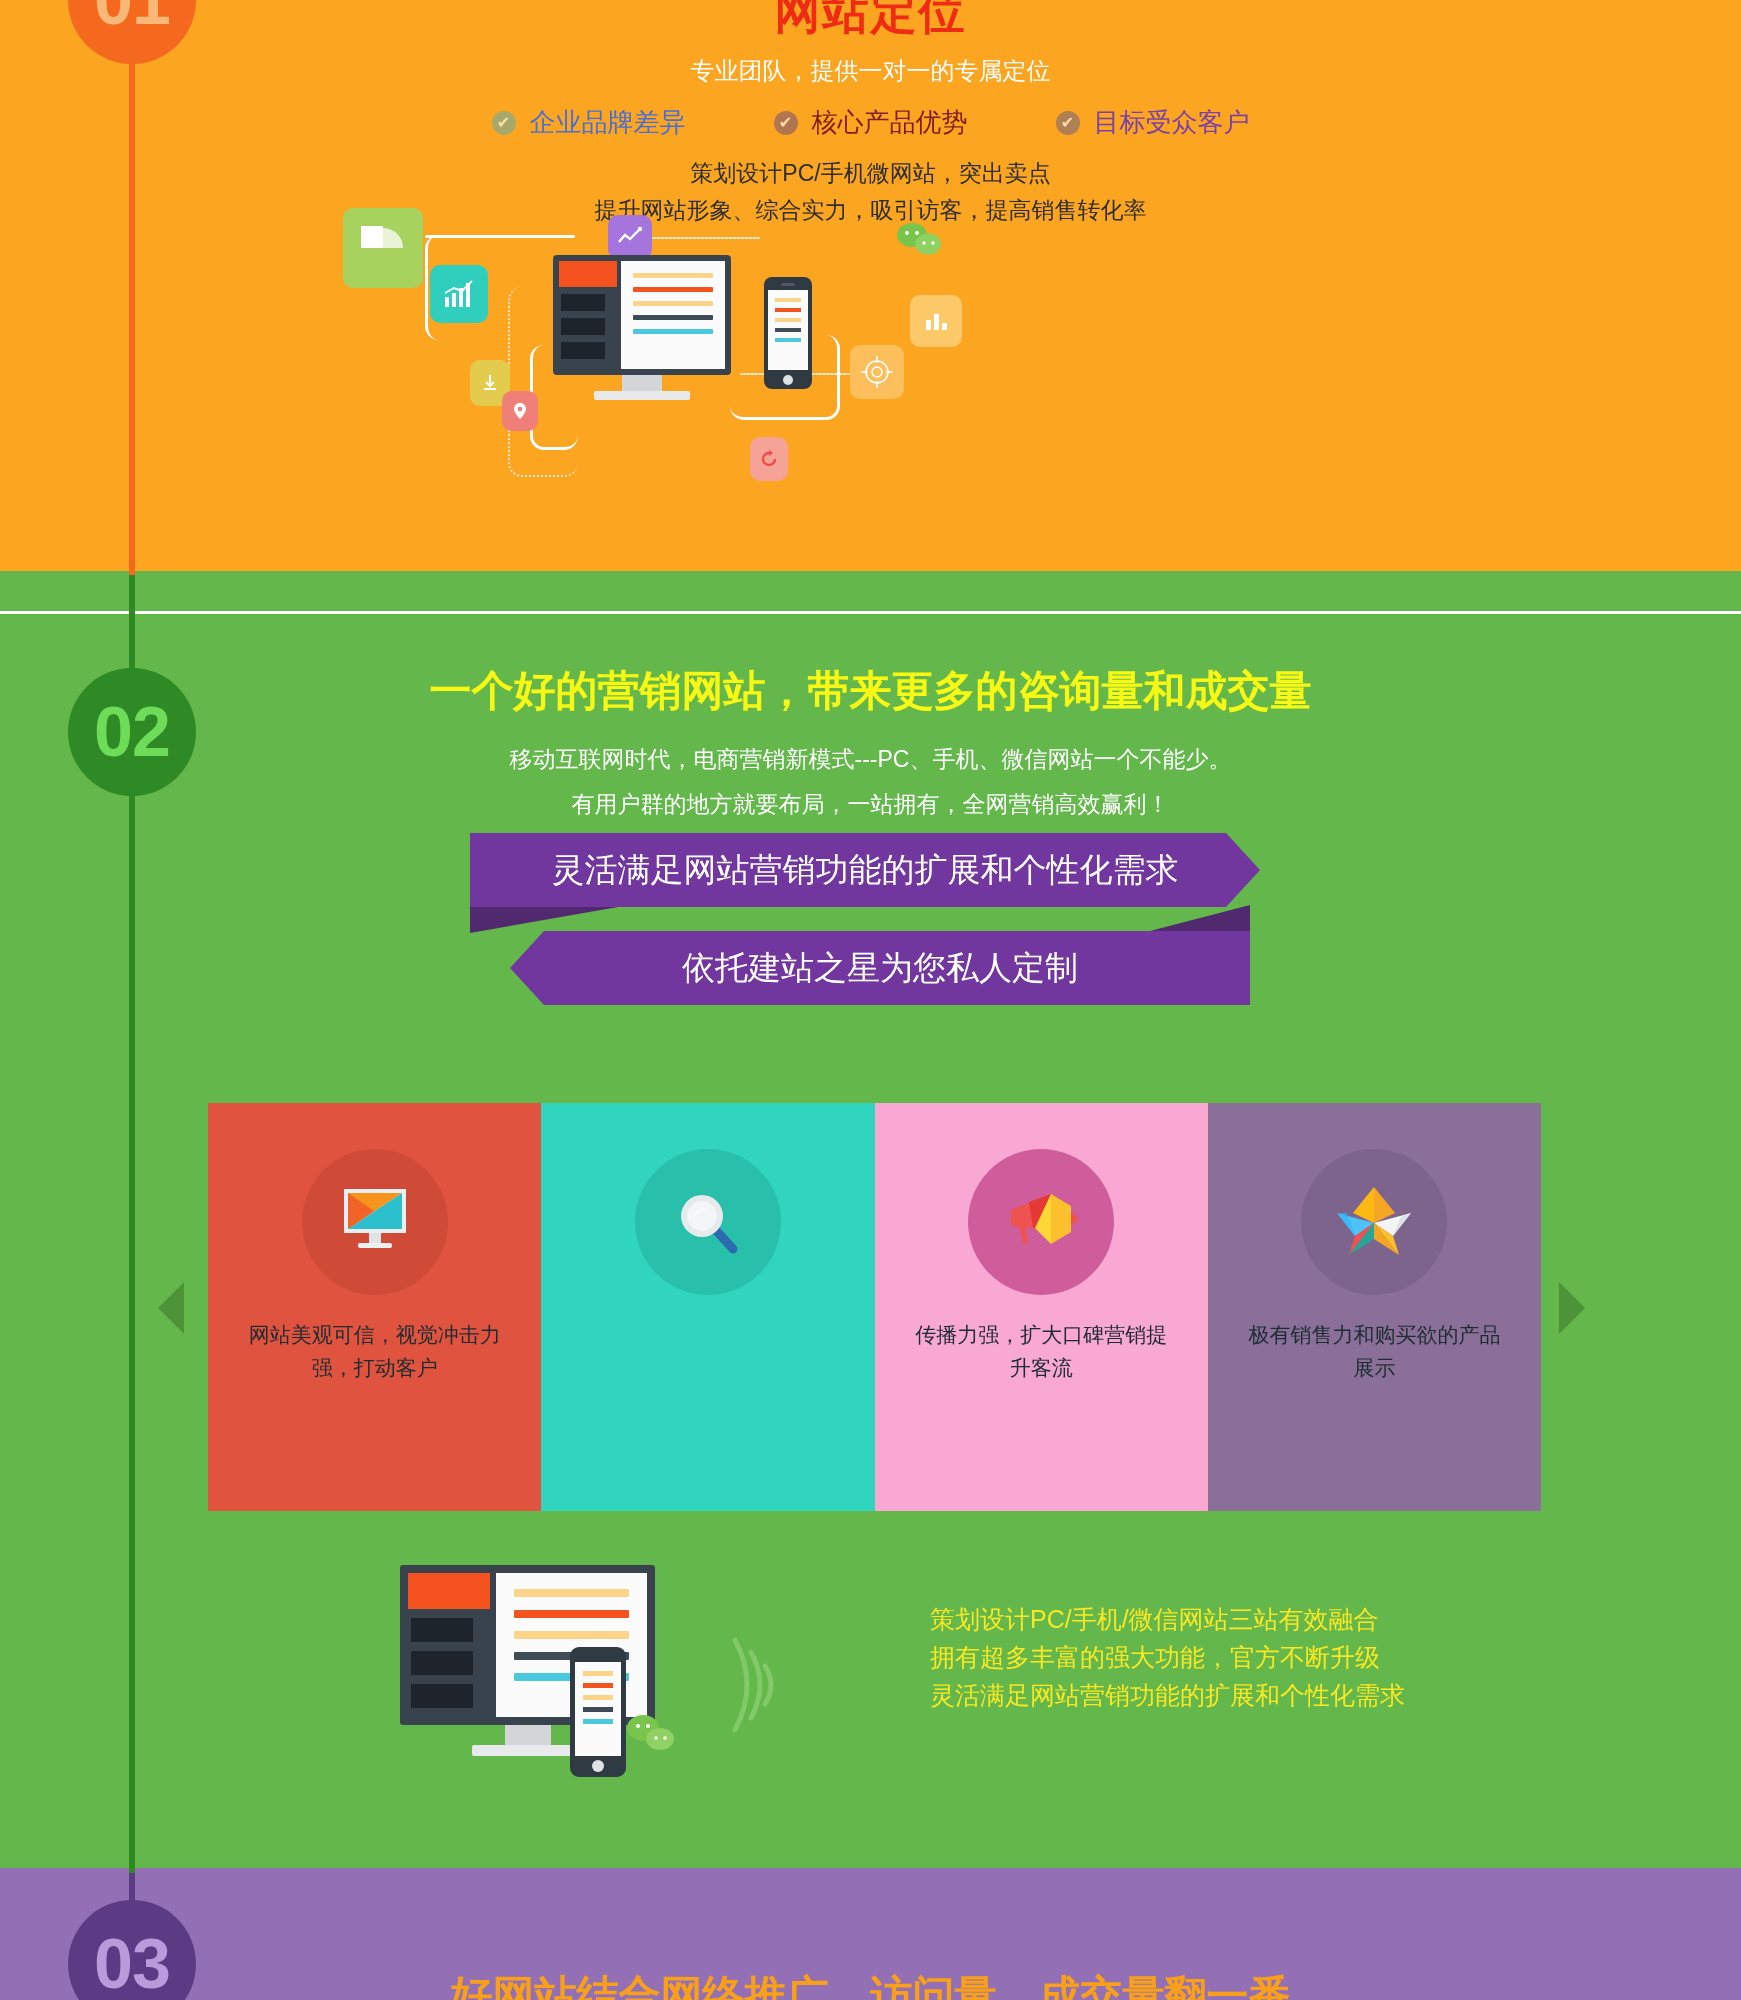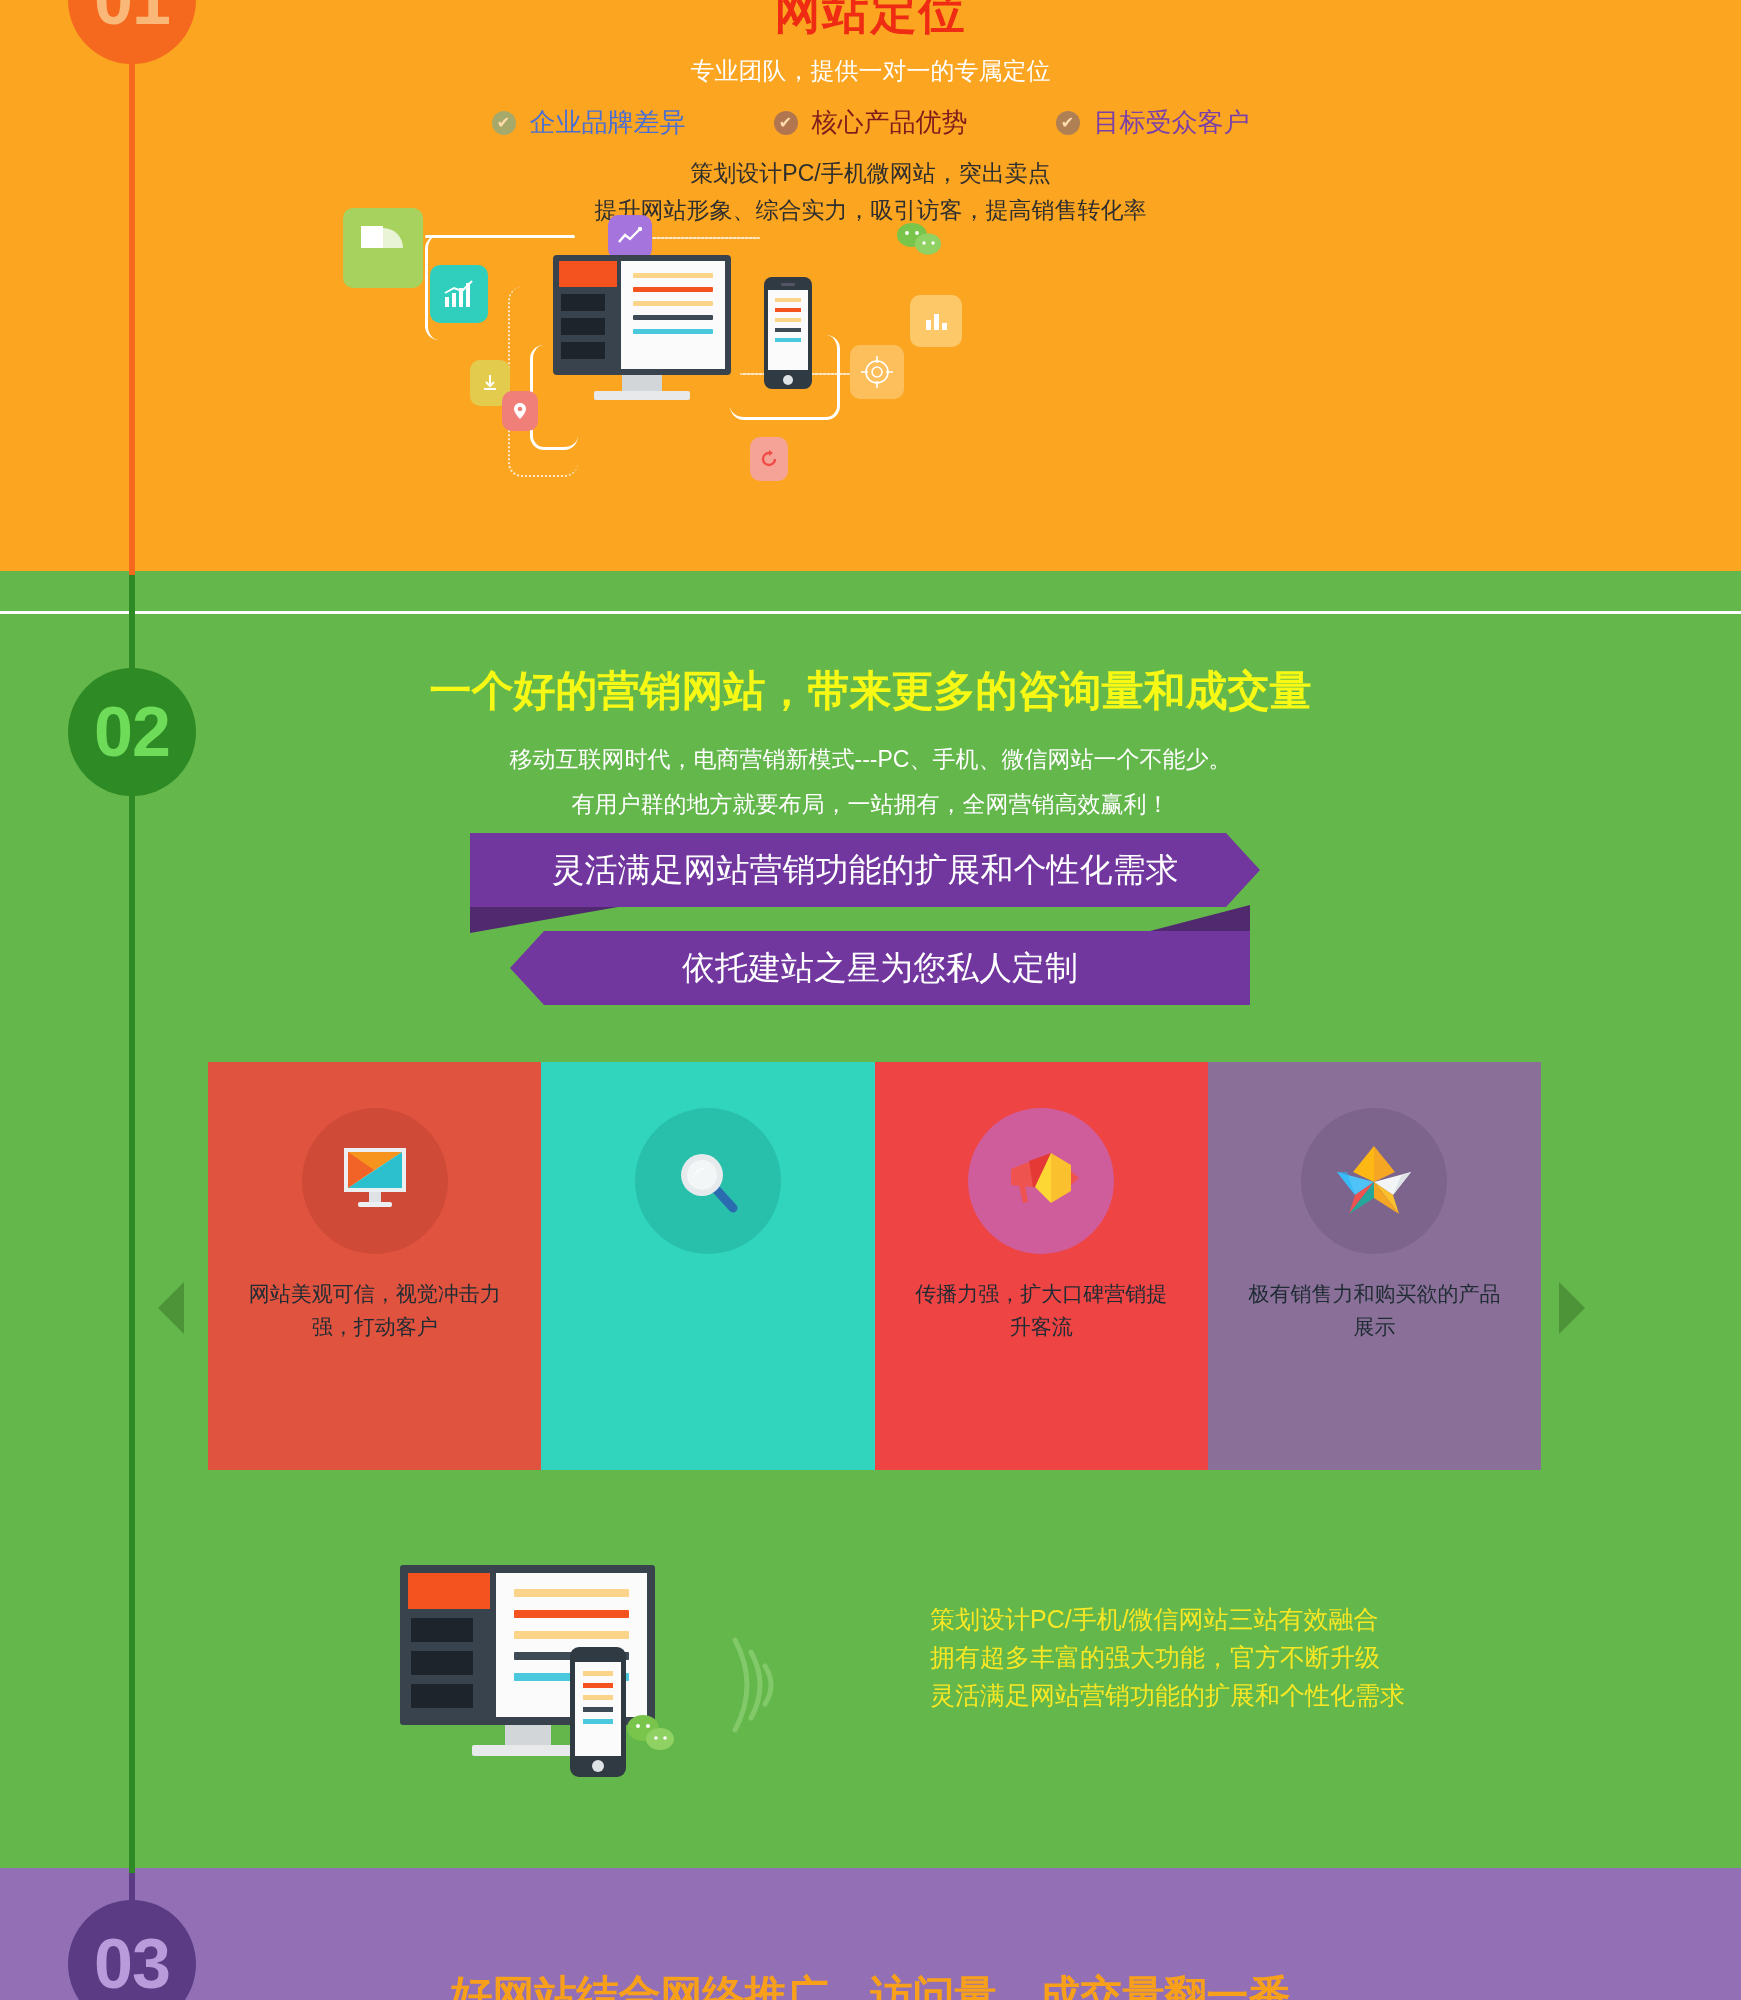--- a/index.html
+++ b/index.html
@@ -159,21 +159,21 @@
   .rb2 {
     left:510px; top:98px; width:740px;
     clip-path: polygon(34px 0, 100% 0, 100% 100%, 34px 100%, 0 50%);
   }
   .rb2-tail {
     position:absolute; left:1150px; top:72px; width:100px; height:26px;
     background:#51296f; clip-path: polygon(100% 0, 100% 100%, 0 100%);
   }
 
   
-  .cards { position:absolute; left:208px; top:1062px; width:1333px; height:408px; display:flex; }
+  .cards { position:absolute; left:208px; top:1103px; width:1333px; height:408px; display:flex; }
   .card { flex:1; position:relative; padding-top:46px; text-align:center; }
   .card-icon {
     width:146px; height:146px; border-radius:50%;
     margin:0 auto 24px auto; position:relative;
     display:flex; align-items:center; justify-content:center;
   }
   .card-text { font-size:21px; line-height:1.55; color:#1f2b33; padding:0 32px; }
 
   .arrow-l, .arrow-r {
     position:absolute; top:1282px; width:0; height:0;
@@ -399,21 +399,21 @@
       <div class="card-icon" style="background:#28c0ab">
         <svg width="78" height="78" viewBox="0 0 78 78" aria-hidden="true">
           <line x1="44" y1="44" x2="64" y2="66" stroke="#2b6cb0" stroke-width="9" stroke-linecap="round"></line>
           <circle cx="33" cy="33" r="21" fill="#e6eaec"></circle>
           <circle cx="33" cy="33" r="15" fill="#f3f6f7"></circle>
           <path d="M24 36 a11 11 0 0 1 15 -9 a14 14 0 0 0 -15 9 z" fill="#ffffff"></path>
         </svg>
       </div>
     </div>
 
-    <div class="card" style="background:#ef4444">
+    <div class="card" style="background:#f9a8d4">
       <div class="card-icon" style="background:#cf5d9b">
         <svg width="84" height="72" viewBox="0 0 84 72" aria-hidden="true">
           <polygon points="52,8 52,58 72,46 72,20" fill="#fbc02d"></polygon>
           <polygon points="72,26 80,33 72,40" fill="#ef5350"></polygon>
           <polygon points="12,24 52,8 52,44 12,40" fill="#ef5350"></polygon>
           <polygon points="30,16 52,8 52,44 34,42" fill="#e53935"></polygon>
           <polygon points="52,8 52,58 36,42 52,8" fill="#fdd835"></polygon>
           <path d="M20 40 l4 18 l5 -1 l-3 -17 z" fill="#ef5350"></path>
         </svg>
       </div>

